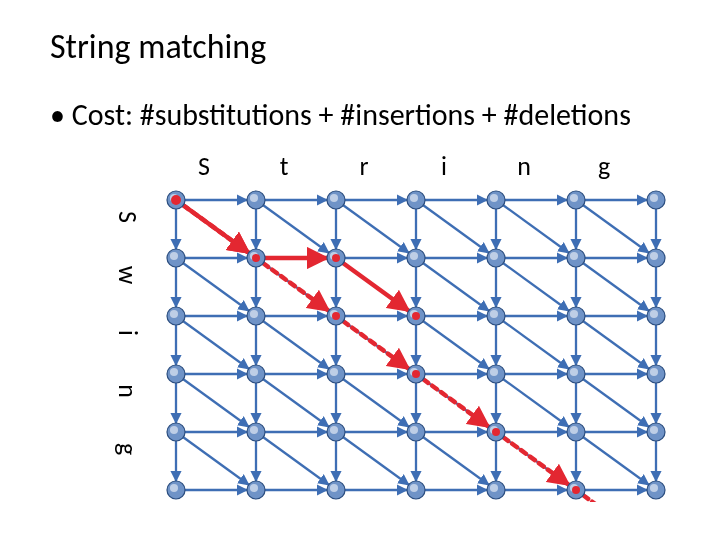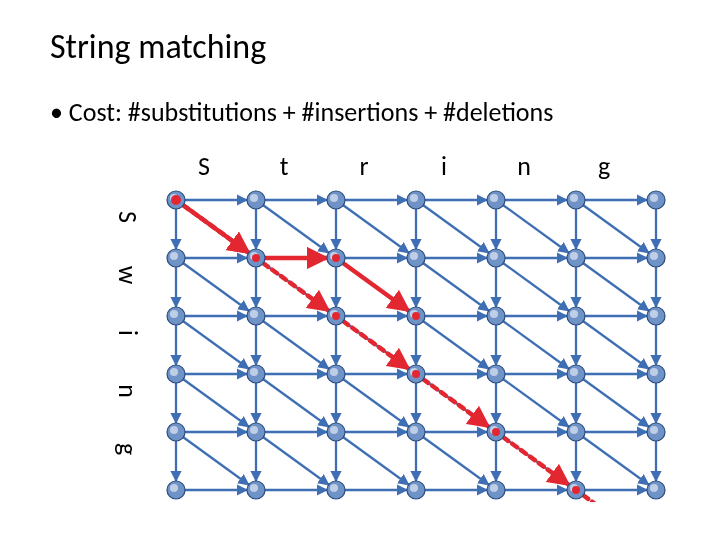--- a/index.html
+++ b/index.html
@@ -21,21 +21,21 @@
     position: absolute;
     left: 50px;
     top: 26px;
     font-size: 34px;
     font-weight: 400;
   }
   .bullet {
     position: absolute;
     left: 50px;
     top: 96px;
-    font-size: 26px;
+    font-size: 30px;
   }
   .bullet::before {
     content: "• ";
   }
   .x-label {
     position: absolute;
     font-size: 26px;
     top: 150px;
     transform: translateX(-50%);
   }

